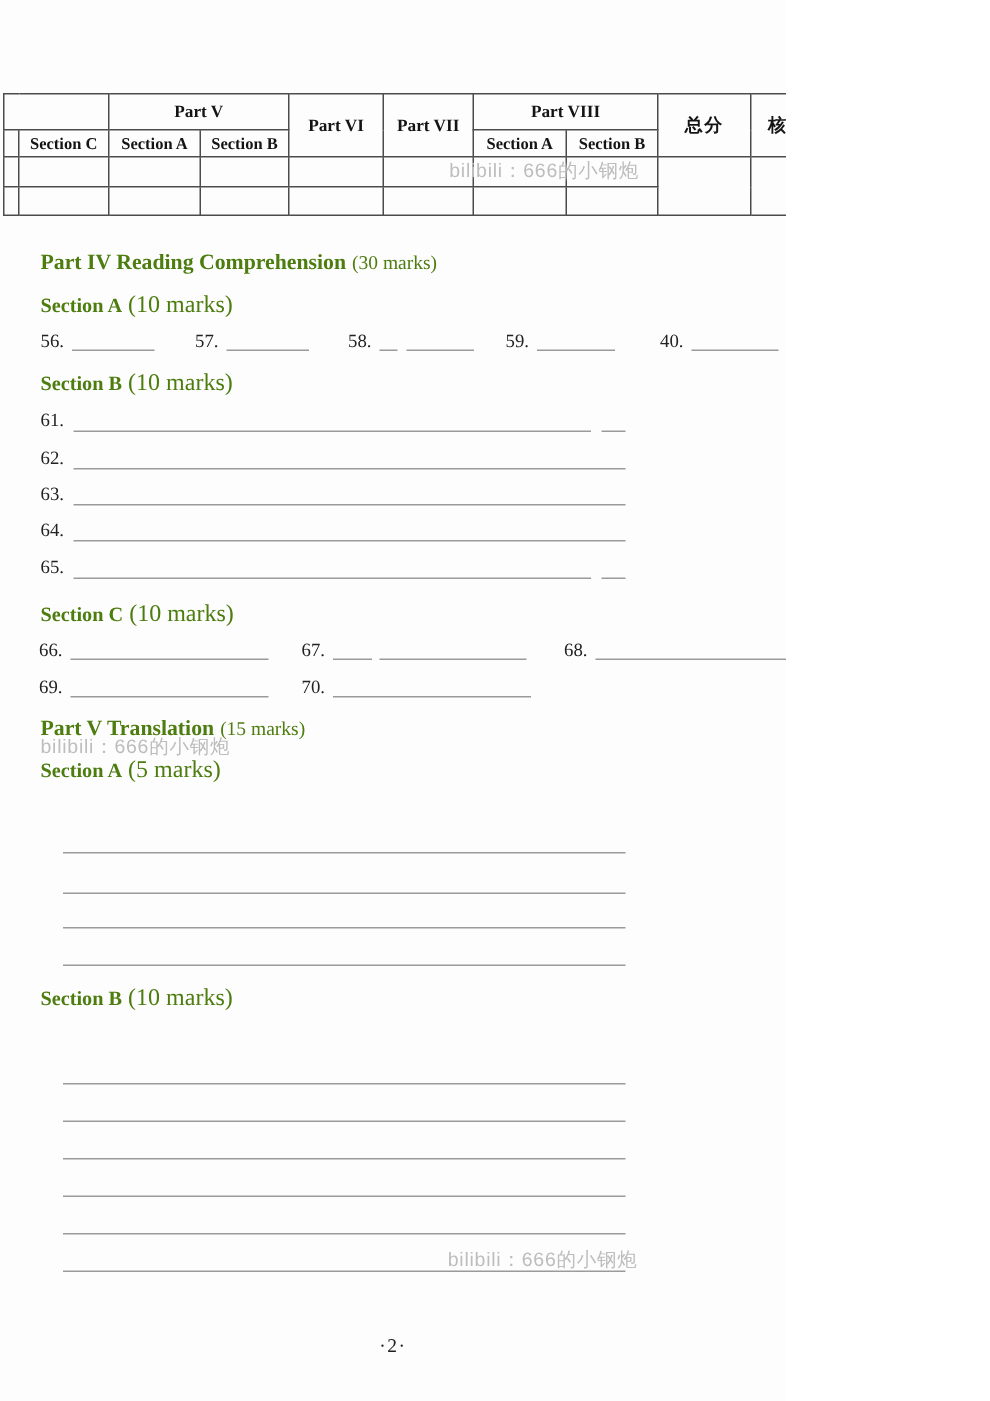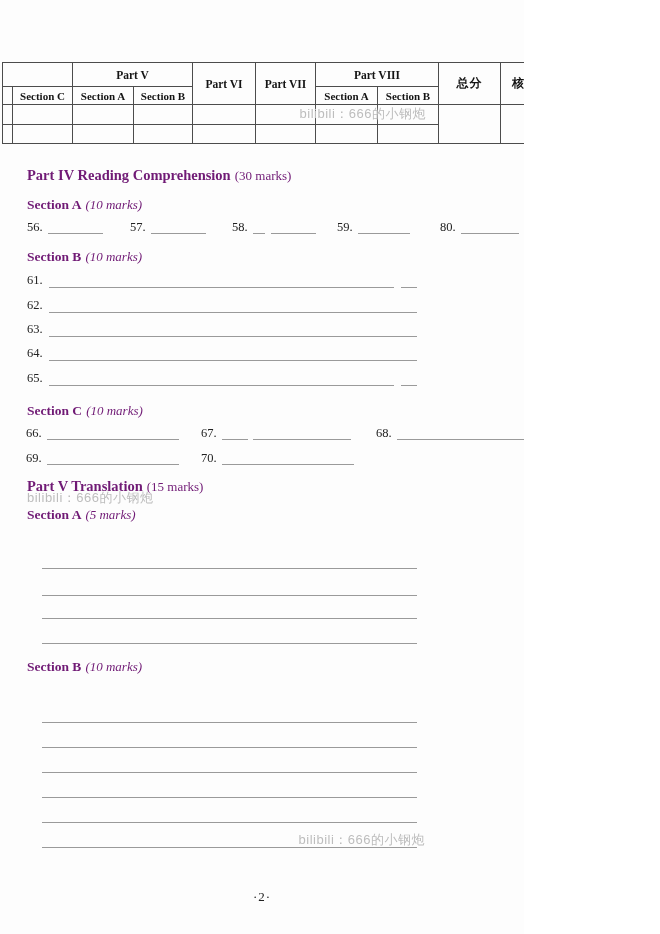--- a/index.html
+++ b/index.html
@@ -12,26 +12,26 @@
     position:absolute;left:2px;top:62px;width:560px;
     border-collapse:collapse;table-layout:fixed;
   }
   #score-table td{
     border:1px solid #4c4c4c;padding:0;text-align:center;vertical-align:middle;
     font-size:11px;font-weight:bold;color:#141414;overflow:hidden;white-space:nowrap;
   }
   #score-table .part-lbl{font-size:11.5px;}
   #score-table .cjk{font-size:12px;letter-spacing:1px;margin-left:48px;}
   
-  .heading{position:absolute;left:27px;white-space:nowrap;color:#701a75;}
+  .heading{position:absolute;left:27px;white-space:nowrap;color:#4d7c0f;}
   .heading .bold{font-weight:bold;}
   .heading-part .bold{font-size:14.5px;}
   .heading-part .marks{font-size:13px;margin-left:4px;}
   .heading-section .bold{font-size:13.5px;}
-  .heading-section .marks{font-size:13px;margin-left:4px;font-style:italic;}
+  .heading-section .marks{font-size:16px;margin-left:4px;}
   
   .blank-item{position:absolute;display:flex;align-items:flex-end;height:16px;}
   .blank-item .num{font-size:12.5px;color:#222;margin-right:5px;line-height:14px;}
   .blank{display:inline-block;height:14px;border-bottom:1px solid #9a9a9a;}
   .blank-gap{display:inline-block;height:14px;}
   .line-item{position:absolute;display:flex;align-items:center;height:16px;}
   .line-item .num{font-size:12.5px;color:#222;margin-right:6px;line-height:14px;}
   .line-item .grow{flex:1;}
   .rule{position:absolute;left:42px;right:107px;height:0;border-top:1px solid #9a9a9a;}
   
@@ -129,21 +129,21 @@
     <span class="num">58.</span>
       <span class="blank" style="width:12px"></span>
       <span class="blank-gap" style="width:6px"></span>
       <span class="blank" style="width:45px"></span>
   </div>
   <div class="blank-item" style="left:337px;top:218px">
     <span class="num">59.</span>
       <span class="blank" style="width:52px"></span>
   </div>
   <div class="blank-item" style="left:440px;top:218px">
-    <span class="num">80.</span>
+    <span class="num">40.</span>
       <span class="blank" style="width:58px"></span>
   </div>
 
   <div class="heading heading-section" style="top:247px">
     <span class="bold">Section B</span><span class="marks">(10 marks)</span>
   </div>
 
   <div class="line-item" style="left:27px;right:107px;top:272px">
     <span class="num">61.</span>
       <span class="blank grow"></span>

